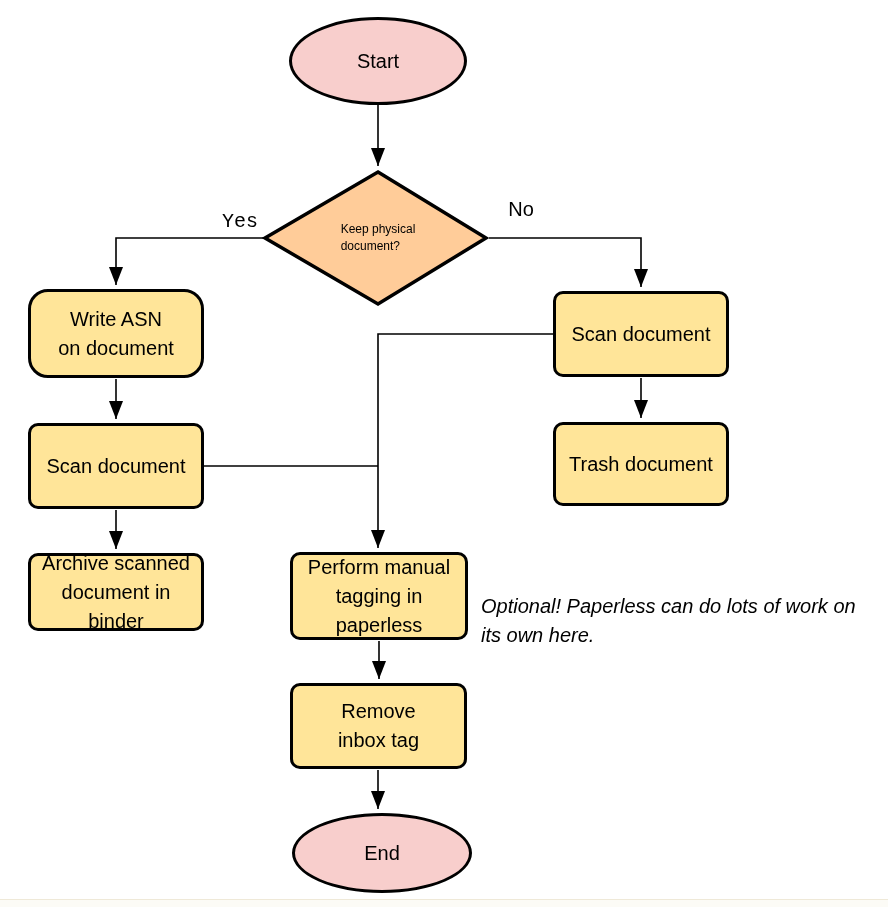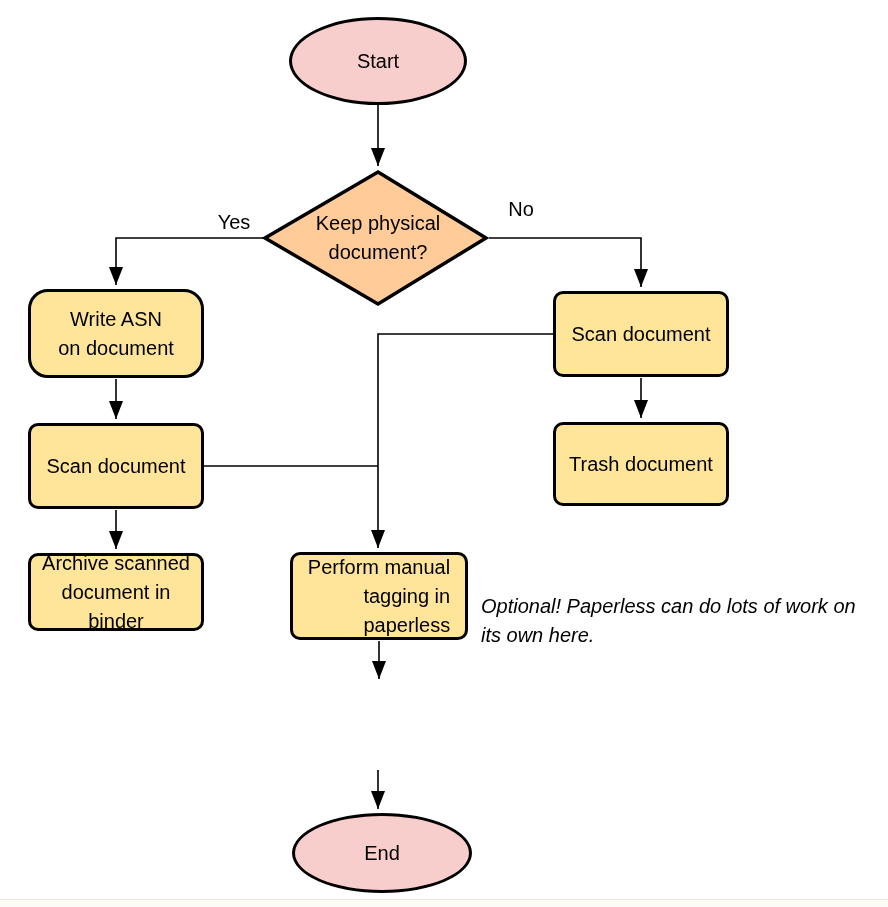--- a/index.html
+++ b/index.html
@@ -33,22 +33,21 @@
   .terminal {
     background: var(--terminal-fill, #f8cecc);
     border: 3.5px solid var(--stroke, #000);
     border-radius: 50%;
   }
   .decision-label {
     position: absolute;
     display: flex;
     align-items: center;
     justify-content: center;
-    text-align: center;
-    font-size: 20px;
+    font-size: 12px;
     line-height: 1.45;
     white-space: pre-line;
   }
   .edge-label {
     position: absolute;
     font-size: 20px;
     line-height: 22px;
     text-align: center;
   }
   .annotation {
@@ -95,42 +94,44 @@
     </g>
 
     <polygon points="378,172 486,238 378,304 265,238" style="fill:var(--decision-fill,#ffcc99); stroke:var(--stroke,#000)" stroke-width="3.5" stroke-linejoin="miter"></polygon>
   </svg>
 
   <div class="node terminal" style="left:289px; top:17px; width:178px; height:88px;">Start</div>
 
   <div class="decision-label" style="left:267px; top:171px; width:222px; height:134px;">Keep physical
 document?</div>
 
-  <div class="edge-label" style="left:208px; top:211px; width:52px;">Yes</div>
+  <div class="edge-label" style="left:214px; top:211px; width:52px;font-family:Liberation Mono, monospace;">Yes</div>
 
   <div class="edge-label" style="left:495px; top:198px; width:52px;">No</div>
 
   <div class="node process" style="left:28px; top:289px; width:176px; height:89px;border-radius:20px;">Write ASN
 on document</div>
 
   <div class="node process" style="left:28px; top:423px; width:176px; height:86px;">Scan document</div>
 
   <div class="node process" style="left:28px; top:553px; width:176px; height:78px;">Archive scanned
 document in
 binder</div>
 
   <div class="node process" style="left:553px; top:291px; width:176px; height:86px;">Scan document</div>
 
   <div class="node process" style="left:553px; top:422px; width:176px; height:84px;">Trash document</div>
 
-  <div class="node process" style="left:290px; top:552px; width:178px; height:88px;text-align:right;">Perform manual
+  <div class="node process" style="left:290px; top:552px; width:178px; height:88px;">Perform manual
 tagging in
 paperless</div>
 
   <div class="annotation" style="left:481px; top:592px; width:400px;">Optional! Paperless can do lots of work on
 its own here.</div>
 
+  <div class="node process" style="left:290px; top:683px; width:177px; height:86px;">Remove
+inbox tag</div>
 
   <div class="node terminal" style="left:292px; top:813px; width:180px; height:80px;">End</div>
 
   <div class="page-bottom-edge"></div>
 
 </div>
 
 </body></html>

